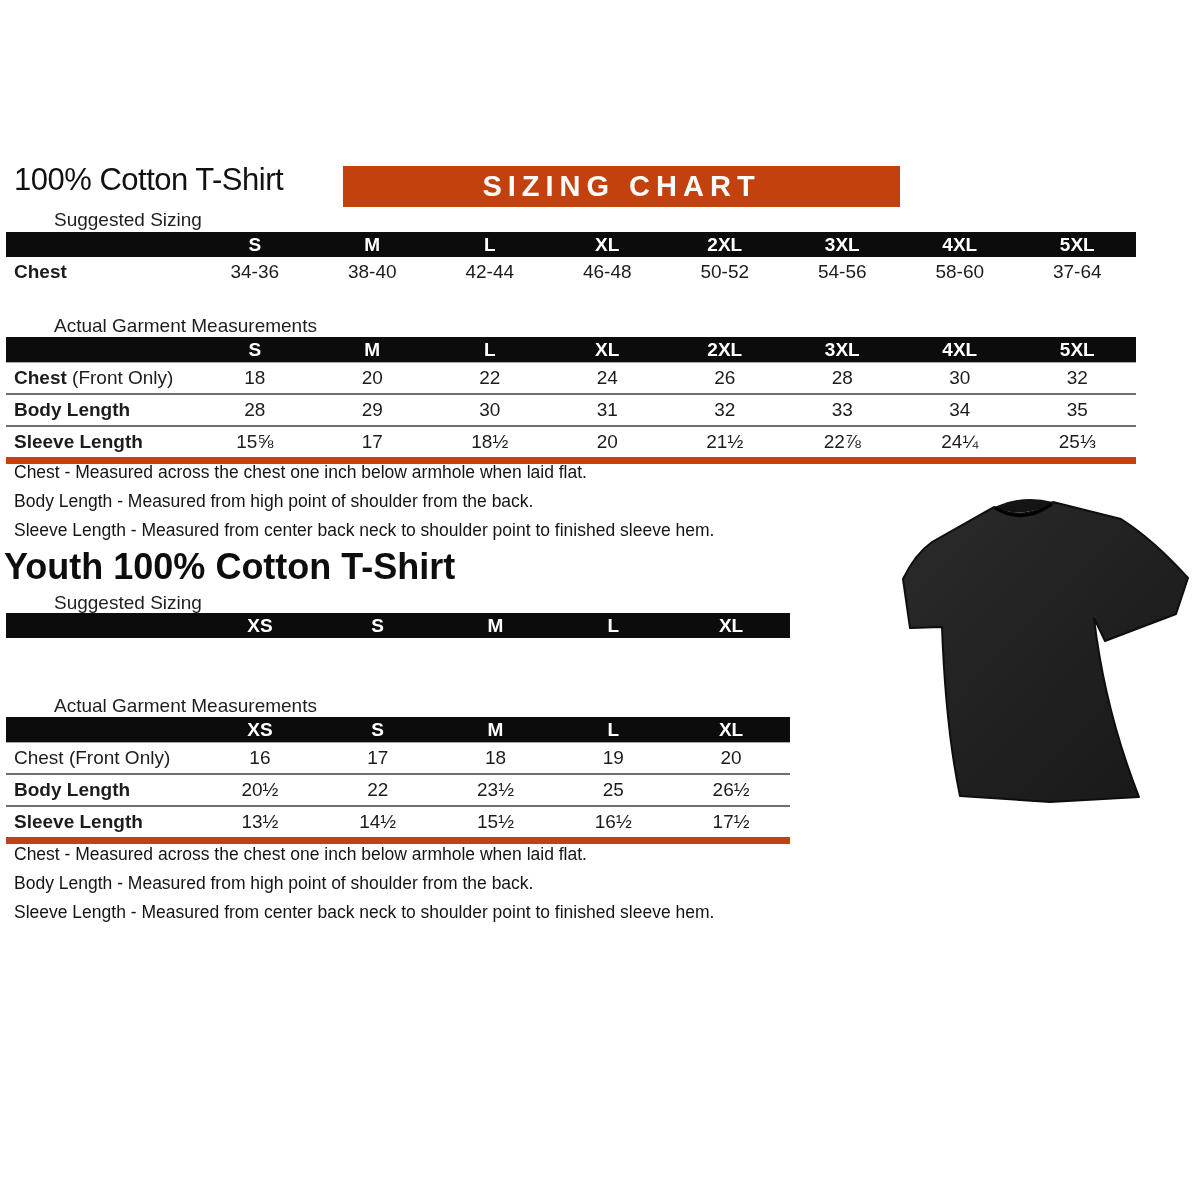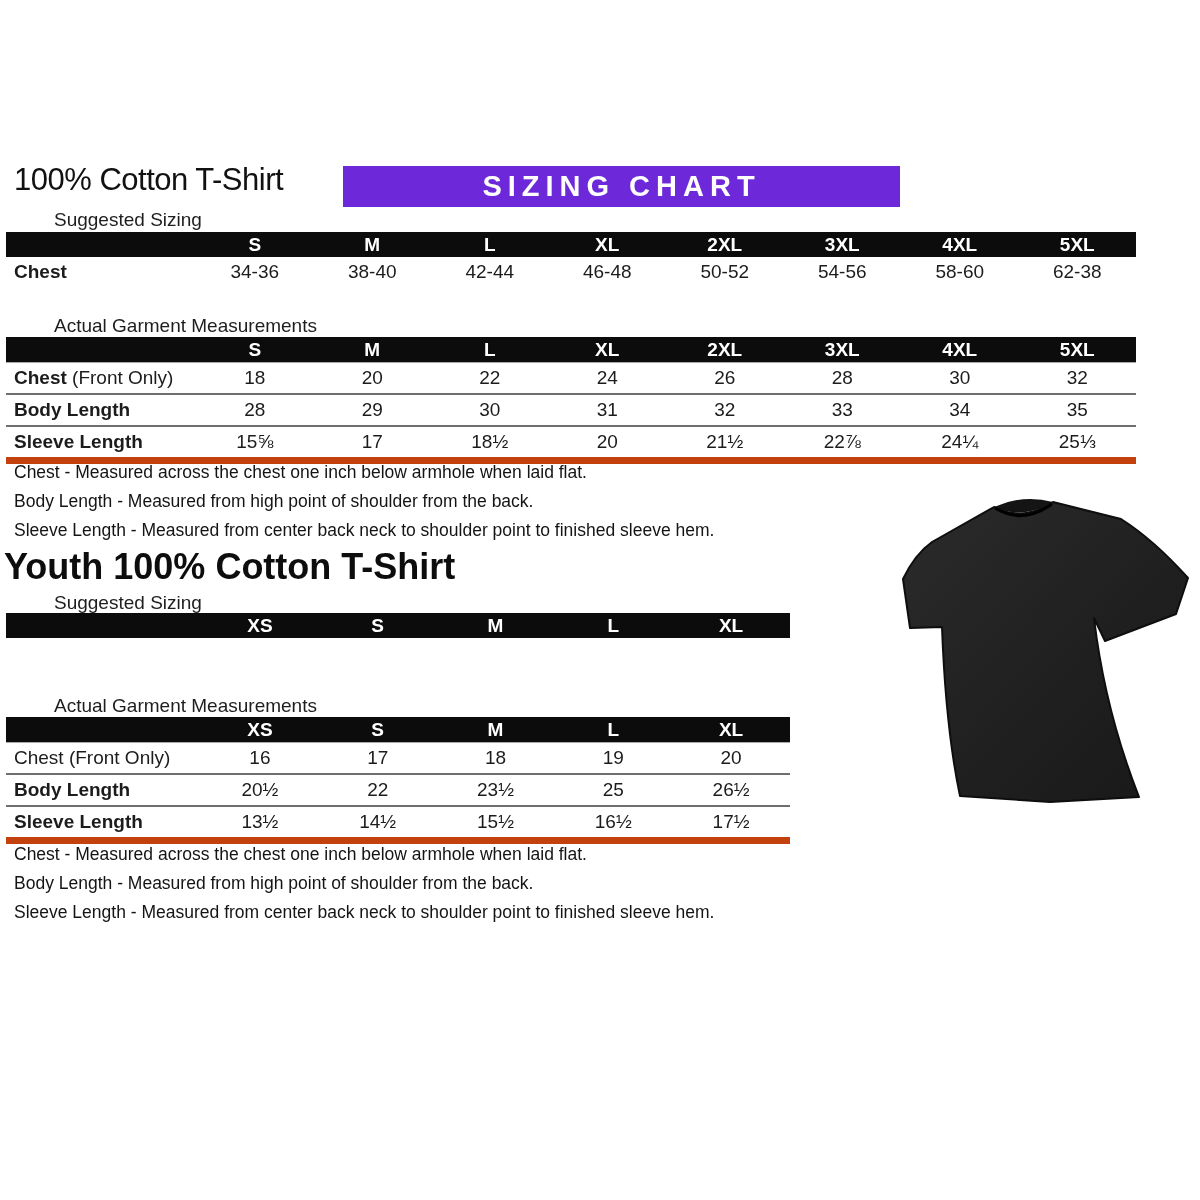--- a/index.html
+++ b/index.html
@@ -6,21 +6,21 @@
   body{
     width:1200px;height:1200px;position:relative;overflow:hidden;
     font-family:"Liberation Sans","DejaVu Sans",sans-serif;color:#1a1a1a;
     -webkit-font-smoothing:antialiased;
   }
   .abs{position:absolute;}
 
   
   .title-adult{left:14px;top:162px;font-size:31px;font-weight:normal;letter-spacing:-0.5px;color:#111;}
   .banner{
-    left:343px;top:166px;width:557px;height:41px;background:#6d28d9;color:#fdfdfd;
+    left:343px;top:166px;width:557px;height:41px;background:#c2410c;color:#fdfdfd;
     display:flex;align-items:center;justify-content:center;
     font-weight:bold;font-size:29px;letter-spacing:6px;
   }
   .sec-label{font-size:19px;color:#1e1e1e;margin-left:48px;}
   .title-youth{left:4px;top:546px;font-size:36px;font-weight:bold;color:#0d0d0d;}
 
   
   .tbl{left:6px;}
   .tbl-adult{width:1130px;}
   .tbl-youth{width:784px;}
@@ -66,21 +66,21 @@
   </div>
   <div class="trow">
     <div class="lblcol">Chest</div>
     <div class="col">34-36</div>
     <div class="col">38-40</div>
     <div class="col">42-44</div>
     <div class="col">46-48</div>
     <div class="col">50-52</div>
     <div class="col">54-56</div>
     <div class="col">58-60</div>
-    <div class="col">62-38</div>
+    <div class="col">37-64</div>
   </div>
 </div>
 
 <div class="abs sec-label" style="left:6px;top:315px;">Actual Garment Measurements</div>
 
 <div class="abs tbl tbl-adult" style="top:337px;">
   <div class="thead">
     <div class="lblcol"></div>
     <div class="col">S</div>
     <div class="col">M</div>

